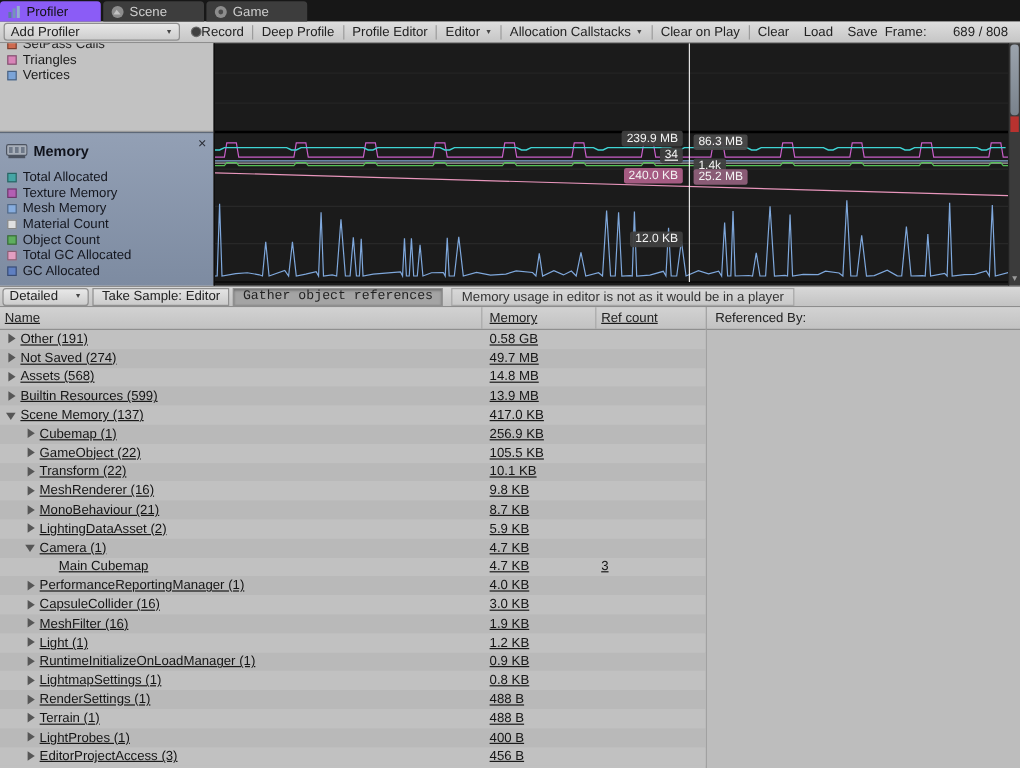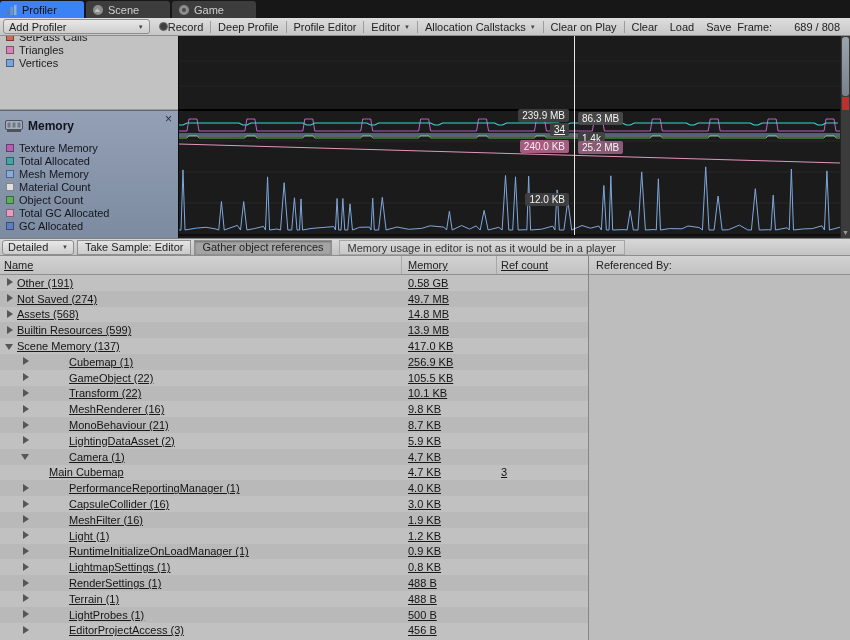--- a/index.html
+++ b/index.html
@@ -3,21 +3,21 @@
 <meta charset="utf-8">
 <style>
   *{margin:0;padding:0;box-sizing:border-box;}
   html,body{width:850px;height:640px;overflow:hidden;}
   body{font-family:"Liberation Sans",sans-serif;font-size:11px;background:#c2c2c2;color:#1a1a1a;}
   #root{position:relative;width:850px;height:640px;background:#c2c2c2;}
 
   
   .tabbar{height:18px;background:#171717;display:flex;align-items:flex-end;gap:2px;}
   .tab{height:17px;display:flex;align-items:center;gap:4px;padding:0 12px 0 6px;background:#3d3d3d;color:#cfcfcf;border-radius:3px 3px 0 0;min-width:84px;cursor:default;}
-  .tab.active{background:#3b82f6;color:#111;}
+  .tab.active{background:#8b5cf6;color:#111;}
   .tab-icon{display:inline-flex;width:12px;height:12px;}
 
   
   .toolbar{height:18px;background:linear-gradient(#dedede,#c6c6c6);border-bottom:1px solid #8e8e8e;display:flex;align-items:center;overflow:hidden;}
   .dropdown{height:15px;display:flex;align-items:center;background:linear-gradient(#e8e8e8,#cdcdcd);border:1px solid #8f8f8f;border-radius:3px;padding:0 5px;color:#222;}
   .add-profiler{width:172px;margin:0 3px;justify-content:space-between;}
   .arrow{font-size:6px;color:#444;margin-left:4px;}
   .tb-btn{display:flex;align-items:center;gap:0;padding:0 6px;height:16px;color:#222;white-space:nowrap;}
   .sep{width:1px;height:12px;background:#9c9c9c;margin:0 1px;}
   .record-dot{width:9px;height:9px;border-radius:50%;border:1.5px solid #6a6a6a;background:#3f3f3f;}
@@ -45,36 +45,36 @@
 
   .chart-scrollbar{width:10px;height:202px;background:#3b3b3b;border-left:1px solid #222;position:relative;}
   .sb-thumb{position:absolute;left:1px;right:1px;top:1px;height:59px;background:linear-gradient(#9ba3ad,#79828c);border-radius:3px;}
   .sb-red{position:absolute;left:1px;right:1px;top:61px;height:13px;background:#b8322f;}
   .sb-arrow{position:absolute;bottom:1px;left:0;right:0;text-align:center;color:#9a9a9a;font-size:7px;line-height:8px;}
 
   
   .detail-toolbar{height:18px;background:linear-gradient(#d8d8d8,#c3c3c3);border-top:1px solid #7f7f7f;border-bottom:1px solid #8d8d8d;display:flex;align-items:center;gap:3px;padding-left:2px;}
   .dropdown.small{width:72px;justify-content:space-between;}
   .dt-btn{height:15px;line-height:13px;padding:0 7px;background:linear-gradient(#e4e4e4,#cbcbcb);border:1px solid #8f8f8f;color:#222;white-space:nowrap;}
-  .dt-btn.pressed{background:#a4a4a4;box-shadow:inset 0 1px 2px rgba(0,0,0,.35);}
+  .dt-btn.pressed{background:#a4a4a4;box-shadow:inset 0 1px 2px rgba(0,0,0,.35);font-family:Liberation Mono, monospace;}
   .dt-info{margin-left:4px;padding:0 8px;height:15px;line-height:14px;border:1px solid #a6a6a6;color:#333;white-space:nowrap;background:rgba(255,255,255,.08);}
 
   
   .bottom{height:384px;display:flex;}
   .table-pane{width:589px;display:flex;flex-direction:column;border-right:1px solid #858585;text-decoration:underline;}
   .table-header{height:19px;flex:0 0 19px;background:linear-gradient(#d2d2d2,#c2c2c2);border-bottom:1px solid #8f8f8f;display:flex;color:#222;}
   .col-name{width:402px;padding-left:4px;border-right:1px solid #a8a8a8;display:flex;align-items:center;}
   .col-mem{width:95px;padding-left:6px;border-right:1px solid #a8a8a8;display:flex;align-items:center;}
   .col-ref{flex:1;padding-left:4px;display:flex;align-items:center;}
   .table-body{flex:1;background:#c1c1c1;overflow:hidden;}
   .trow{height:15.8px;display:flex;align-items:center;background:#c1c1c1;}
   .trow.alt{background:#b9b9b9;}
   .cell-name{width:402px;display:flex;align-items:center;white-space:nowrap;overflow:hidden;color:#141414;}
   .cell-name.lvl0{padding-left:4px;}
-  .cell-name.lvl1{padding-left:20px;gap:36px;}
+  .cell-name.lvl1{padding-left:20px;}
   .cell-name.lvl2{padding-left:36px;}
   .tri{width:13px;height:11px;position:relative;flex:0 0 13px;}
   .tri.collapsed::before{content:'';position:absolute;left:3px;top:1px;border-left:6px solid #565656;border-top:4px solid transparent;border-bottom:4px solid transparent;}
   .tri.expanded::before{content:'';position:absolute;left:1px;top:3px;border-top:6px solid #565656;border-left:4px solid transparent;border-right:4px solid transparent;}
   .cell-mem{width:95px;padding-left:6px;color:#141414;}
   .cell-ref{flex:1;padding-left:4px;color:#141414;}
 
   .ref-pane{flex:1;display:flex;flex-direction:column;background:#bdbdbd;}
   .ref-header{height:19px;flex:0 0 19px;background:linear-gradient(#d2d2d2,#c2c2c2);border-bottom:1px solid #8f8f8f;display:flex;align-items:center;padding-left:7px;color:#222;}
   .ref-body{flex:1;background:#bdbdbd;}
@@ -189,26 +189,26 @@
                 <rect x="7.5" y="2.5" width="3" height="5" fill="#6f7989"></rect>
                 <rect x="12.5" y="2.5" width="3" height="5" fill="#6f7989"></rect>
                 <rect x="2" y="10" width="14" height="2" fill="#4c5360"></rect>
               </svg>
           </span>
           <span class="module-title">Memory</span>
         </div>
         <span class="close-x">×</span>
         <div id="memory-legend">
             <div class="legend-row">
+              <span class="swatch" style="background: rgb(69, 165, 165);"></span>
+              <span class="legend-label">Total Allocated</span>
+            </div>
+            <div class="legend-row">
               <span class="swatch" style="background: rgb(179, 95, 179);"></span>
               <span class="legend-label">Texture Memory</span>
-            </div>
-            <div class="legend-row">
-              <span class="swatch" style="background: rgb(69, 165, 165);"></span>
-              <span class="legend-label">Total Allocated</span>
             </div>
             <div class="legend-row">
               <span class="swatch" style="background: rgb(134, 172, 222);"></span>
               <span class="legend-label">Mesh Memory</span>
             </div>
             <div class="legend-row">
               <span class="swatch" style="background: rgb(224, 224, 224);"></span>
               <span class="legend-label">Material Count</span>
             </div>
             <div class="legend-row">
@@ -447,21 +447,21 @@
               <span>Terrain (1)</span>
             </div>
             <div class="cell-mem">488 B</div>
             <div class="cell-ref"></div>
           </div>
           <div class="trow alt">
             <div class="cell-name lvl1">
               <span class="tri collapsed"></span>
               <span>LightProbes (1)</span>
             </div>
-            <div class="cell-mem">500 B</div>
+            <div class="cell-mem">400 B</div>
             <div class="cell-ref"></div>
           </div>
           <div class="trow">
             <div class="cell-name lvl1">
               <span class="tri collapsed"></span>
               <span>EditorProjectAccess (3)</span>
             </div>
             <div class="cell-mem">456 B</div>
             <div class="cell-ref"></div>
           </div>

